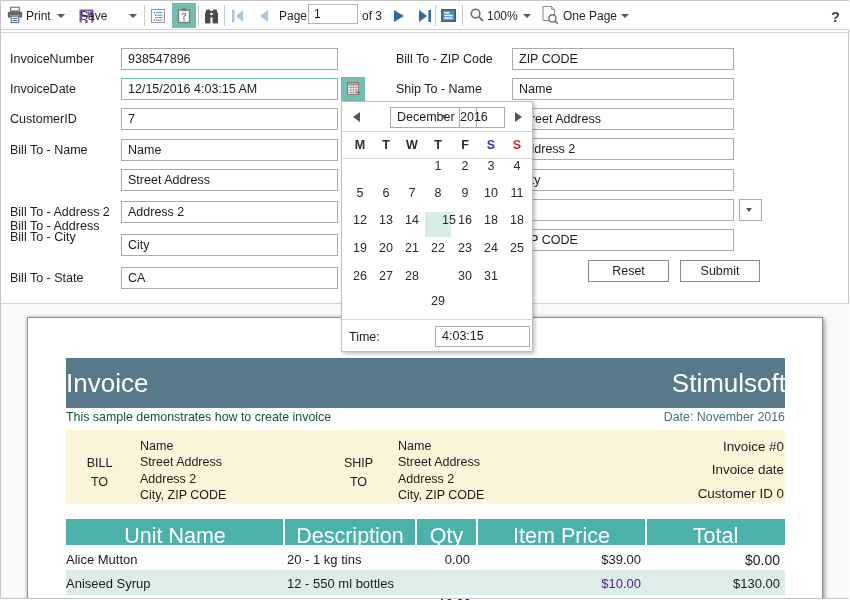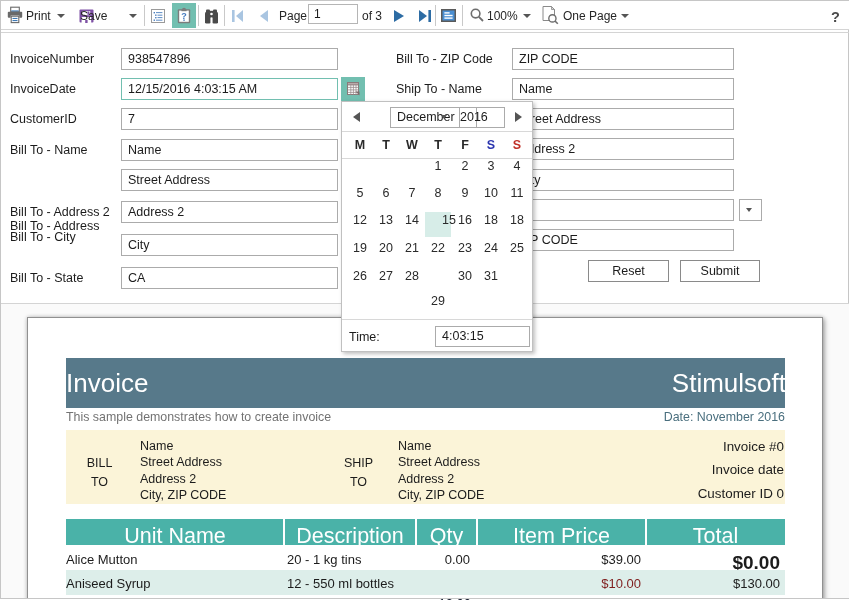--- a/index.html
+++ b/index.html
@@ -190,21 +190,21 @@
 
 <div class="abs" style="left:1px;top:303px;width:848px;height:1px;background:#d4d4d4;"></div>
 
 <div class="abs" style="left:1px;top:304px;width:848px;height:294px;background:#fafafa;overflow:hidden;">
   <div class="abs" style="left:26px;top:13px;width:794px;height:600px;background:#fff;border:1px solid #909090;box-shadow:0 0 4px rgba(0,0,0,0.22), 2px 2px 5px rgba(0,0,0,0.28);"></div>
 </div>
 
 <div class="abs" style="left:66px;top:358px;width:719px;height:50px;background:#57798a;"></div>
 <div class="inv" style="left:66px;top:369px;font-size:26px;color:#fff;line-height:28px;">Invoice</div>
 <div class="inv" style="right:64px;top:369px;font-size:26px;color:#fff;line-height:28px;margin-left:20px;">Stimulsoft</div>
-<div class="inv" style="left:66px;top:410px;font-size:12.4px;color:#737373;line-height:14px;">This sample demonstrates how to create invoice</div>
+<div class="inv" style="left:66px;top:410px;font-size:12.4px;color:#14532d;line-height:14px;">This sample demonstrates how to create invoice</div>
 <div class="inv" style="right:65px;top:410px;font-size:12.4px;color:#4a6f7e;line-height:14px;">Date: November 2016</div>
 
 <div class="abs" style="left:66px;top:430px;width:719px;height:74px;background:#fbf4d8;"></div>
 <div class="inv" style="left:76px;top:454px;width:47px;text-align:center;font-size:12.5px;color:#1c1c1c;line-height:19px;">BILL<br>TO</div>
 <div class="inv" style="left:140px;top:437.5px;font-size:12.5px;color:#1c1c1c;line-height:16.5px;">Name<br>Street Address<br>Address 2<br>City, ZIP CODE</div>
 <div class="inv" style="left:335px;top:454px;width:47px;text-align:center;font-size:12.5px;color:#1c1c1c;line-height:19px;">SHIP<br>TO</div>
 <div class="inv" style="left:398px;top:437.5px;font-size:12.5px;color:#1c1c1c;line-height:16.5px;">Name<br>Street Address<br>Address 2<br>City, ZIP CODE</div>
 <div class="inv" style="right:66px;top:435px;text-align:right;font-size:13.4px;color:#1c1c1c;line-height:23.4px;">Invoice #0<br>Invoice date<br>Customer ID 0</div>
 
 <div class="abs" style="left:66px;top:519px;width:719px;height:26px;background:#4ab2a8;"></div>
@@ -215,27 +215,27 @@
 <div class="inv" style="left:646px;top:523px;width:139px;text-align:center;font-size:21.5px;color:#fff;line-height:26px;">Total</div>
 <div class="abs" style="left:283px;top:519px;width:2px;height:26px;background:#fff;"></div>
 <div class="abs" style="left:415px;top:519px;width:2px;height:26px;background:#fff;"></div>
 <div class="abs" style="left:476px;top:519px;width:2px;height:26px;background:#fff;"></div>
 <div class="abs" style="left:645px;top:519px;width:2px;height:26px;background:#fff;"></div>
 
 <div class="inv" style="left:66px;top:551.5px;font-size:13px;color:#1c1c1c;">Alice Mutton</div>
 <div class="inv" style="left:287px;top:551.5px;font-size:13px;color:#1c1c1c;">20 - 1 kg tins</div>
 <div class="inv" style="right:380px;top:551.5px;font-size:13px;color:#1c1c1c;">0.00</div>
 <div class="inv" style="right:209px;top:551.5px;font-size:13px;color:#1c1c1c;">$39.00</div>
-<div class="inv" style="right:70px;top:551.5px;font-size:19px;color:#1c1c1c;font-weight:bold;">$0.00</div>
+<div class="inv" style="right:70px;top:551.5px;font-size:14px;color:#1c1c1c;">$0.00</div>
 
 <div class="abs" style="left:66px;top:570px;width:719px;height:25px;background:#ddeeea;"></div>
 <div class="inv" style="left:66px;top:575.5px;font-size:13px;color:#1c1c1c;">Aniseed Syrup</div>
 <div class="inv" style="left:287px;top:575.5px;font-size:13px;color:#1c1c1c;">12 - 550 ml bottles</div>
 <div class="inv" style="right:379px;top:596px;font-size:13px;color:#0f172a;">13.00</div>
-<div class="inv" style="right:209px;top:575.5px;font-size:13px;color:#7f1d1d;">$10.00</div>
+<div class="inv" style="right:209px;top:575.5px;font-size:13px;color:#4c1d95;">$10.00</div>
 <div class="inv" style="right:70px;top:575.5px;font-size:13px;color:#1c1c1c;">$130.00</div>
 
 <div class="abs" style="left:341px;top:101px;width:190px;height:249px;background:#fff;border:1px solid #c0c0c0;box-shadow:2px 2px 4px rgba(0,0,0,0.25);z-index:10;">
 
   <svg class="abs" style="left:11px;top:10px" width="7" height="10" viewBox="0 0 7 10">
     <path d="M7 0 L0 5 L7 10 z" fill="#555"></path>
   </svg>
   <div class="abs" style="left:28px;top:5px;box-sizing:border-box;width:87px;height:21px;border:1px solid #ababab;font-size:12.5px;line-height:19px;padding-left:6px;color:#1c1c1c;margin-left:20px;">December</div>
   <div class="caret" style="left:99px;top:13px;border-left-width:3.5px;border-right-width:3.5px;"></div>
   <div class="abs" style="left:117px;top:5px;box-sizing:border-box;width:46px;height:21px;border:1px solid #ababab;font-size:12.5px;line-height:19px;color:#1c1c1c;">2016</div>

